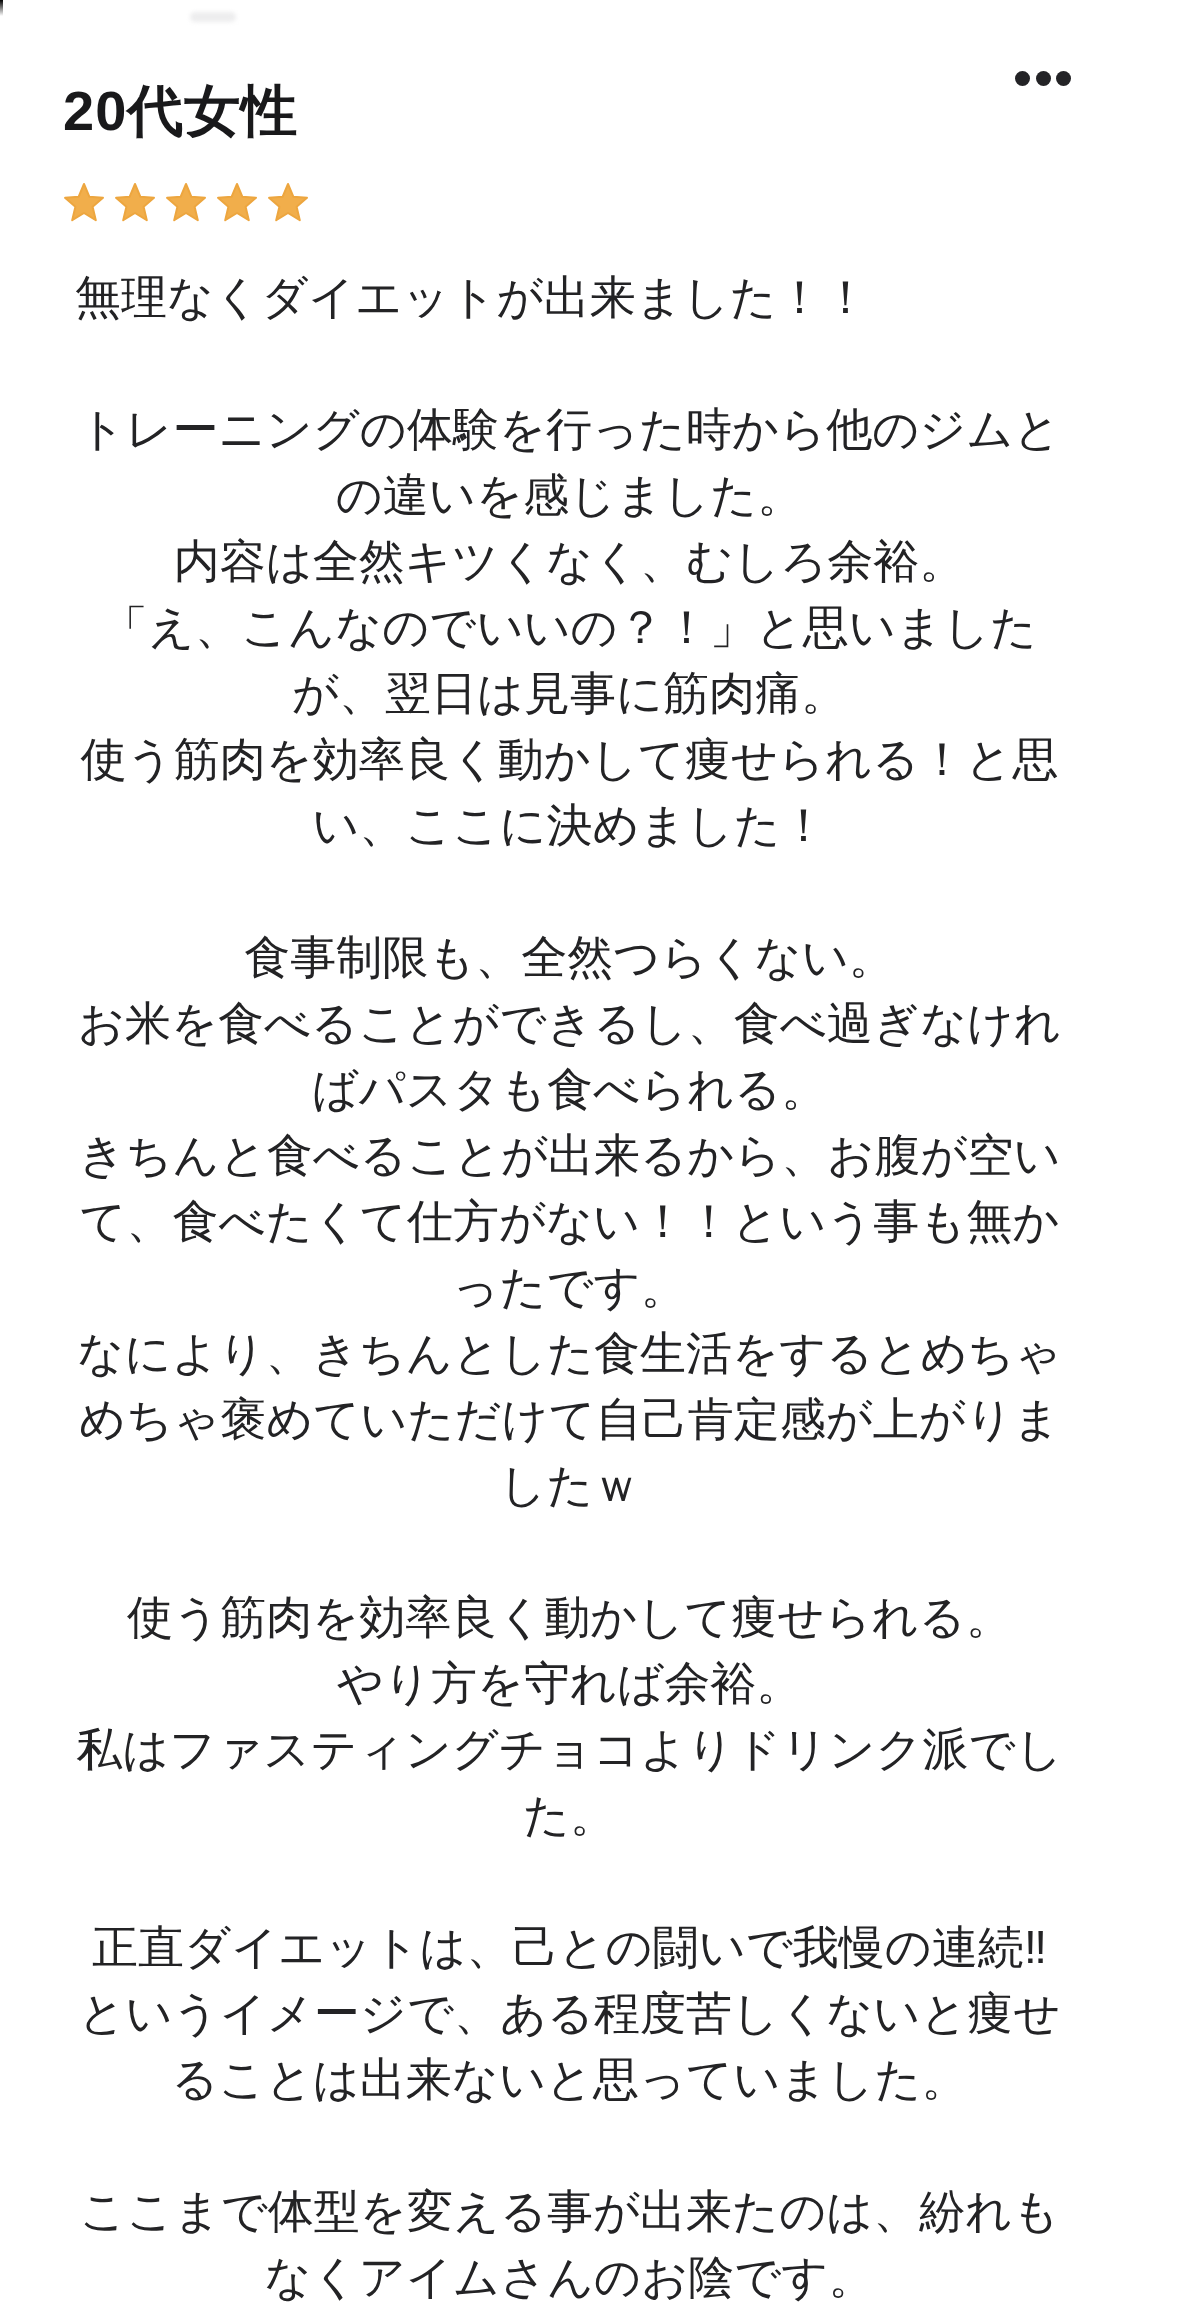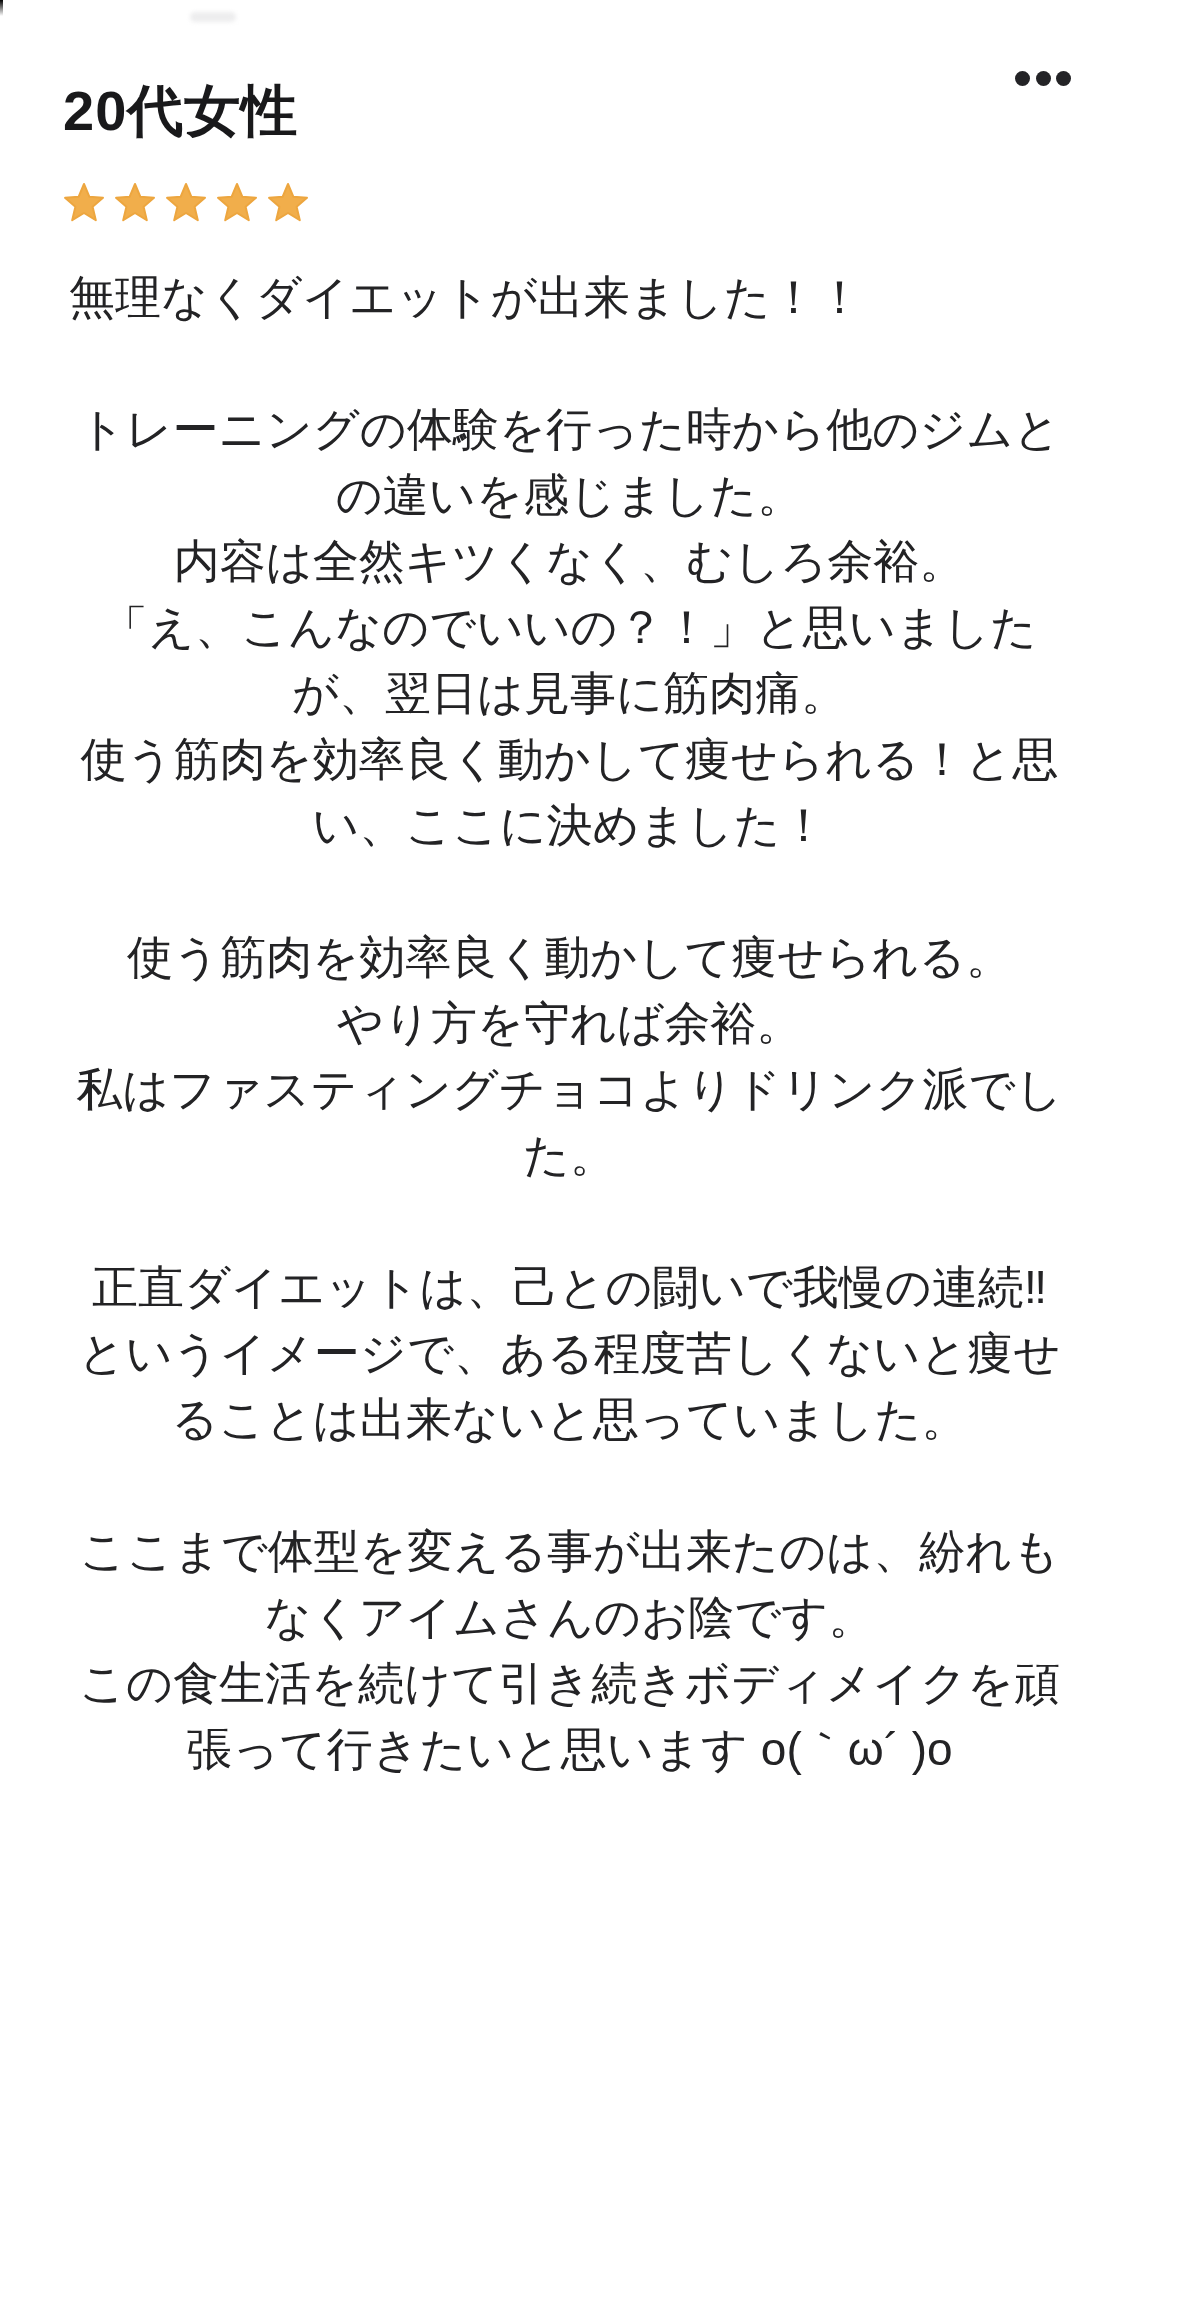--- a/index.html
+++ b/index.html
@@ -49,21 +49,21 @@
   }
   .star-row svg { display: block; }
   .review-body {
     margin-top: 38px;
     font-size: 46px;
     line-height: 66px;
     color: #232325;
     letter-spacing: 0;
   }
   .paragraph {
-    margin: 6px;
+    margin: 12px;
     white-space: pre-line;
     word-break: break-all;
   }
   .paragraph + .paragraph { margin-top: 66px; text-align: center; }
 </style>
 </head>
 <body>
 
 <div class="screen">
 
@@ -95,20 +95,24 @@
       <polygon points="21,2 26.3,14.7 40,15.8 29.6,24.8 32.8,38.2 21,31 9.2,38.2 12.4,24.8 2,15.8 15.7,14.7" fill="#F1AE4B" stroke="#EDA63F" stroke-width="2" stroke-linejoin="round"></polygon>
     </svg>
   </div>
 
   <div class="review-body">
     <p class="paragraph">無理なくダイエットが出来ました！！</p>
     <p class="paragraph">トレーニングの体験を行った時から他のジムとの違いを感じました。
 内容は全然キツくなく、むしろ余裕。
 「え、こんなのでいいの？！」と思いましたが、翌日は見事に筋肉痛。
 使う筋肉を効率良く動かして痩せられる！と思い、ここに決めました！</p>
+    <p class="paragraph">食事制限も、全然つらくない。
+お米を食べることができるし、食べ過ぎなければパスタも食べられる。
+きちんと食べることが出来るから、お腹が空いて、食べたくて仕方がない！！という事も無かったです。
+なにより、きちんとした食生活をするとめちゃめちゃ褒めていただけて自己肯定感が上がりましたｗ</p>
     <p class="paragraph">使う筋肉を効率良く動かして痩せられる。
 やり方を守れば余裕。
 私はファスティングチョコよりドリンク派でした。</p>
     <p class="paragraph">正直ダイエットは、己との闘いで我慢の連続‼というイメージで、ある程度苦しくないと痩せることは出来ないと思っていました。</p>
     <p class="paragraph">ここまで体型を変える事が出来たのは、紛れもなくアイムさんのお陰です。
 この食生活を続けて引き続きボディメイクを頑張って行きたいと思います o(｀ω´ )o</p>
   </div>
 
 </div>
 

